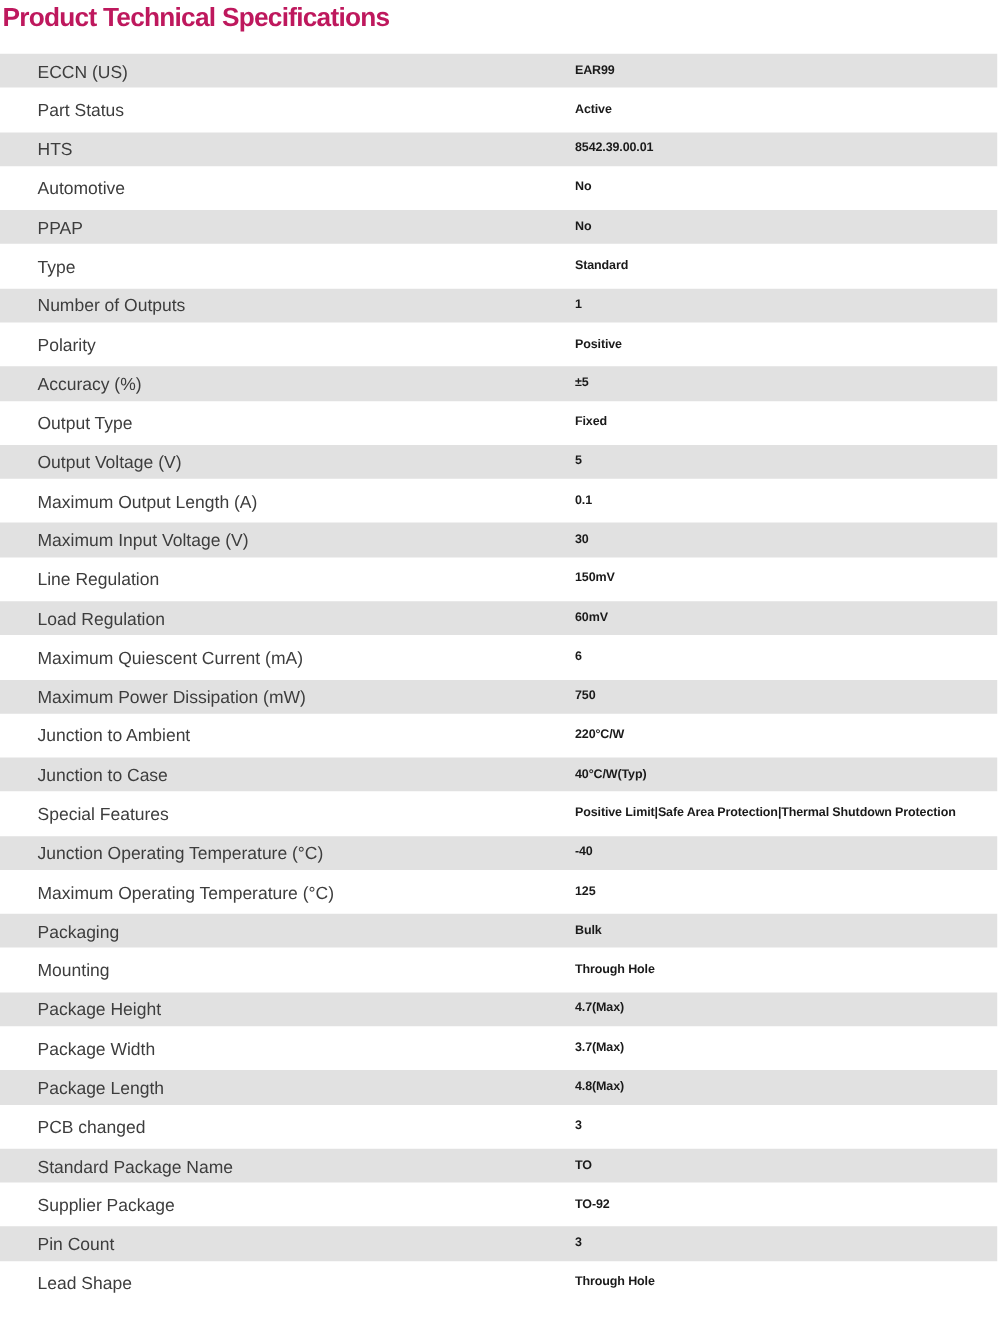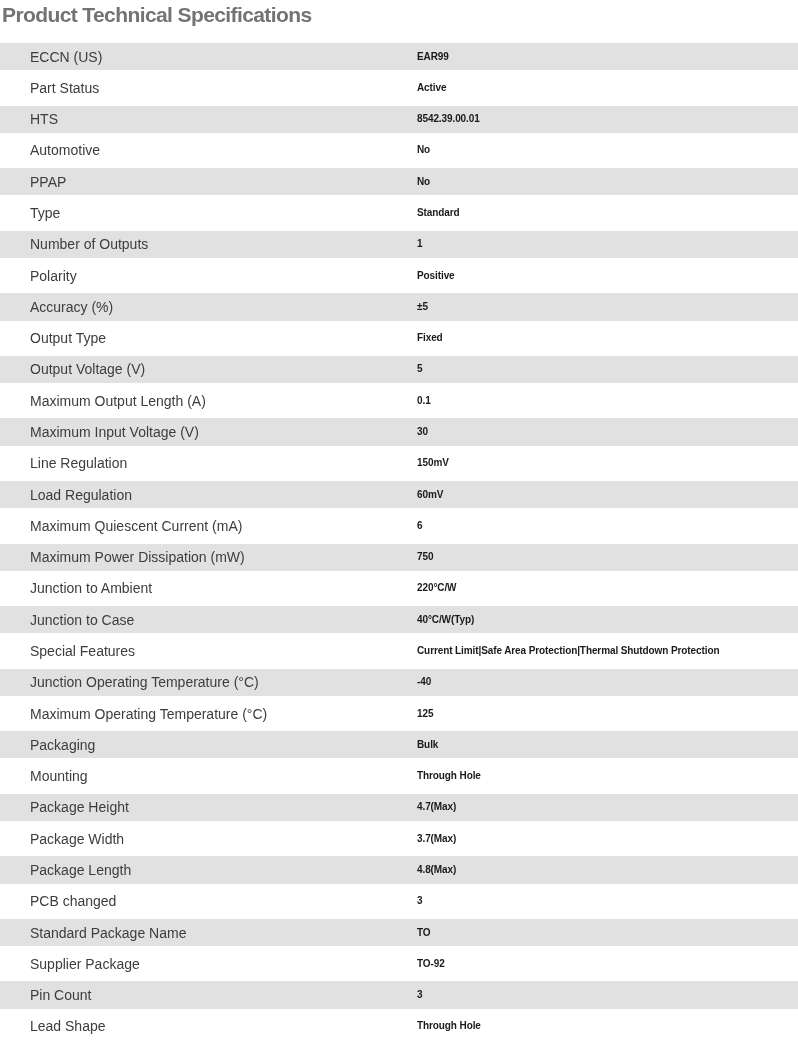--- a/index.html
+++ b/index.html
@@ -11,34 +11,35 @@
     font-family: "Liberation Sans", sans-serif;
     -webkit-font-smoothing: antialiased;
   }
   .title {
     margin: 0;
     padding: 2px 0 0 2px;
     font-size: 21px;
     line-height: 25px;
     font-weight: 700;
     letter-spacing: -0.6px;
-    color: #737373;
+    color: #be185d;
   }
   .spec-table {
     margin-top: 16px;
     display: flex;
     flex-direction: column;
     gap: 4px;
   }
   .row {
     display: flex;
     align-items: center;
     min-height: 16px;
     padding: 5.65px 30px;
     box-sizing: content-box;
+    gap: 43px;
   }
   .row:nth-child(odd) {
     background: var(--row-shade, #e1e1e1);
   }
   .label {
     flex: 0 0 387px;
     width: 387px;
     font-size: 14px;
     line-height: 16px;
     font-weight: 400;
@@ -149,21 +150,21 @@
     <div class="value">220°C/W</div>
   </div>
 
   <div class="row">
     <div class="label">Junction to Case</div>
     <div class="value">40°C/W(Typ)</div>
   </div>
 
   <div class="row">
     <div class="label">Special Features</div>
-    <div class="value">Current Limit|Safe Area Protection|Thermal Shutdown Protection</div>
+    <div class="value">Positive Limit|Safe Area Protection|Thermal Shutdown Protection</div>
   </div>
 
   <div class="row">
     <div class="label">Junction Operating Temperature (°C)</div>
     <div class="value">-40</div>
   </div>
 
   <div class="row">
     <div class="label">Maximum Operating Temperature (°C)</div>
     <div class="value">125</div>

